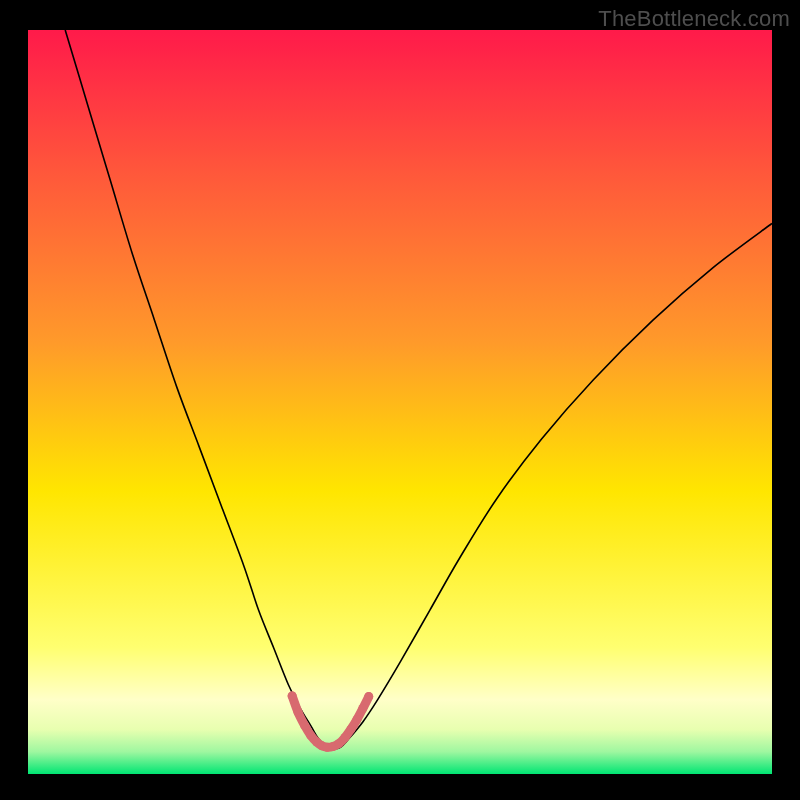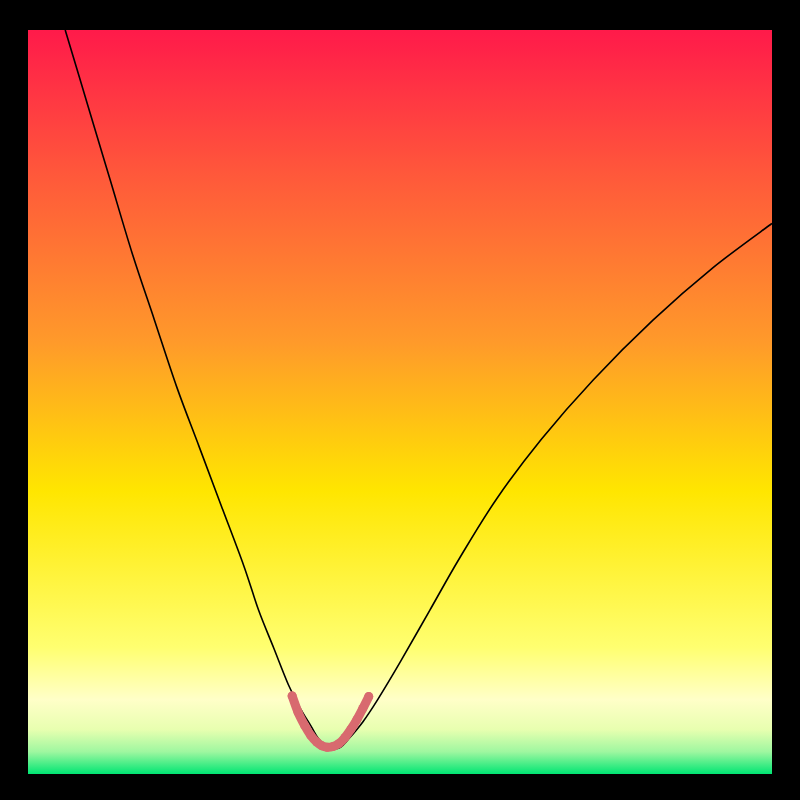--- a/index.html
+++ b/index.html
@@ -37,20 +37,21 @@
     height: 744px;
   }
   .plot svg {
     display: block;
   }
 </style>
 </head>
 <body>
 
 <div class="frame">
+  <div class="watermark">TheBottleneck.com</div>
   <div class="plot">
     <svg viewBox="0 0 744 744" width="744" height="744">
       <defs>
         <linearGradient id="bg" x1="0" y1="0" x2="0" y2="1">
           <stop offset="0%" stop-color="#ff1a4a"></stop>
           <stop offset="20%" stop-color="#ff5a3a"></stop>
           <stop offset="42%" stop-color="#ff9a2a"></stop>
           <stop offset="62%" stop-color="#ffe600"></stop>
           <stop offset="83%" stop-color="#ffff70"></stop>
           <stop offset="90%" stop-color="#ffffc8"></stop>

